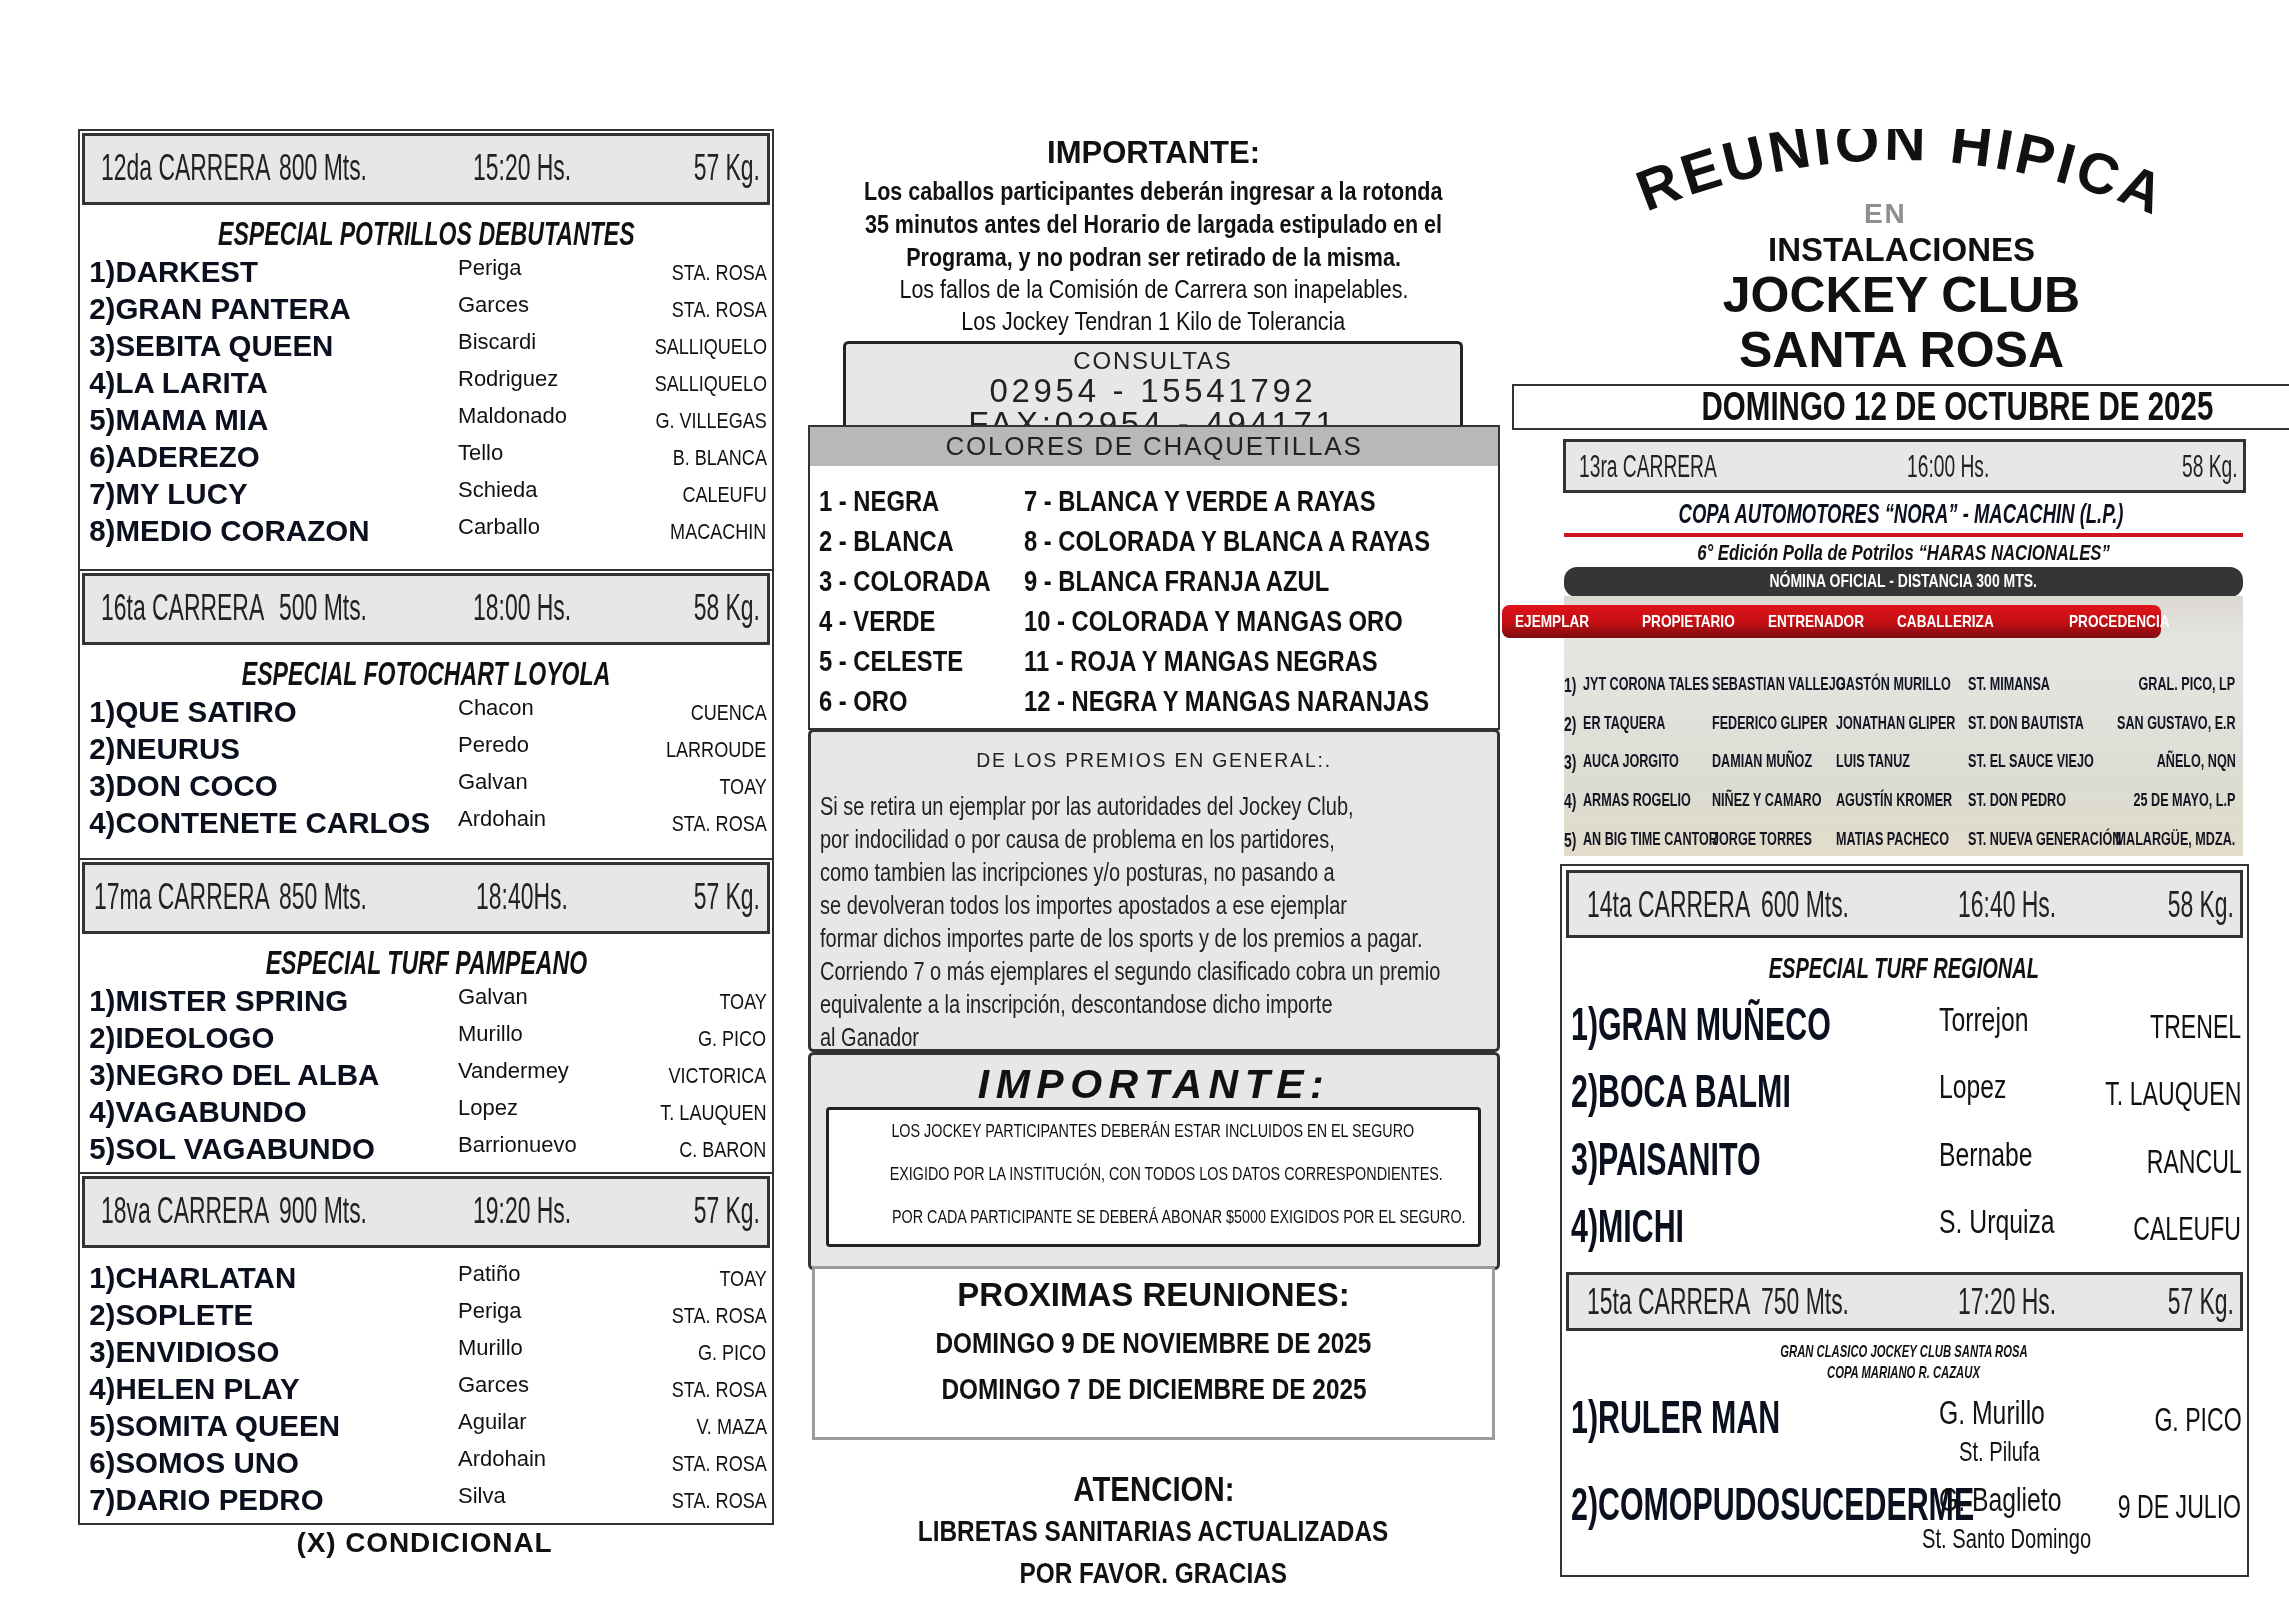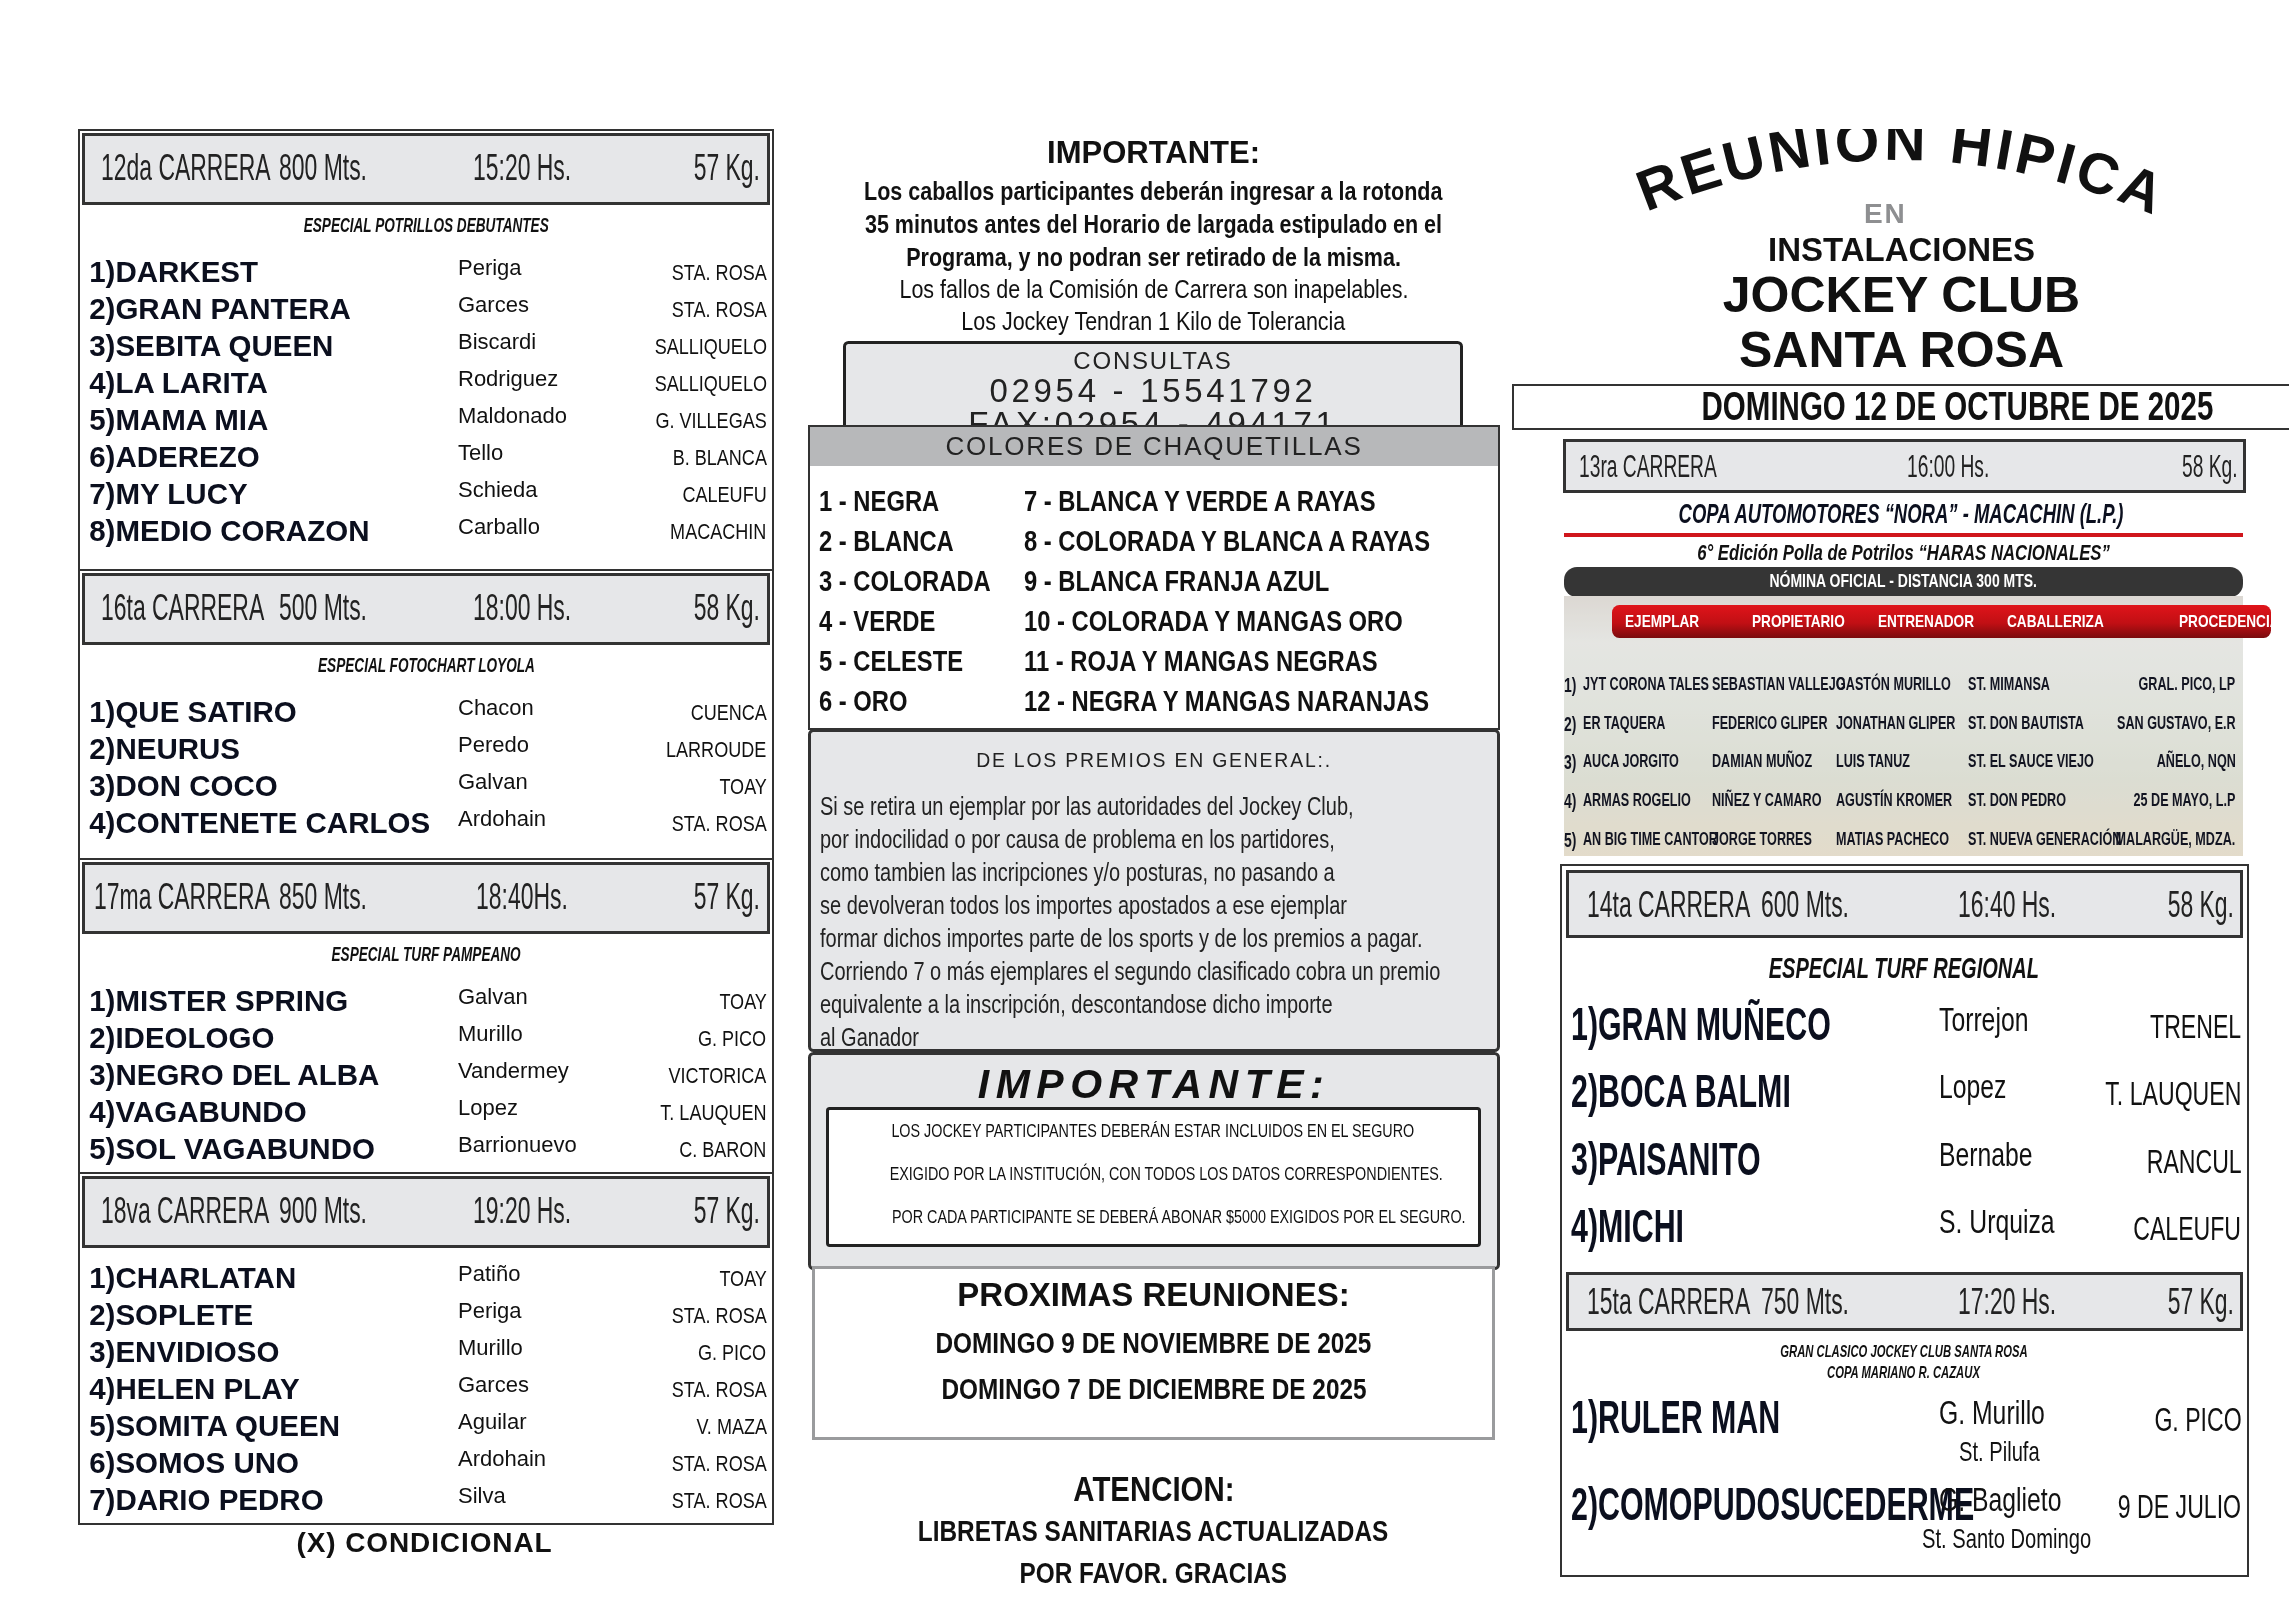--- a/index.html
+++ b/index.html
@@ -9,21 +9,21 @@
   
   .race-box { position: absolute; border: 2.8px solid #333; background: #fff; }
   .race-head {
     position: relative; height: 72px; background: #e6e7e9;
     border: 3.7px solid #333; margin: 1.8px;
     font-family: "Liberation Sans", sans-serif; font-size: 37px; color: #222;
   }
   .race-head span { position: absolute; top: 11px; transform: scaleX(0.62); transform-origin: left top; white-space: nowrap; }
   .race-head .kg { transform-origin: right top; }
   .race-title {
-    text-align: center; font-weight: bold; font-style: italic; font-size: 20px;
+    text-align: center; font-weight: bold; font-style: italic; font-size: 34px;
     margin-top: 9.2px; height: 41px; white-space: nowrap;
   }
   .race-title span { display: inline-block; transform: scaleX(0.68); }
   .runner { position: relative; height: 37px; }
   .runner .horse { position: absolute; left: 9.2px; top: 0; font-weight: bold; font-size: 29.5px; color: #0b0f1e; white-space: nowrap; }
   .runner .jockey { position: absolute; left: 378px; top: 0; font-size: 22px; color: #111; white-space: nowrap; }
   .runner .origin { position: absolute; right: 5.5px; top: 5.5px; font-size: 22px; color: #111; white-space: nowrap; transform: scaleX(0.82); transform-origin: right top; }
 
   
   .imp-title { position: absolute; left: 812px; width: 683px; top: 135px; text-align: center; font-weight: bold; font-size: 31px; }
@@ -72,21 +72,21 @@
   .copa { position: absolute; left: 1551px; width: 701px; top: 498px; text-align: center; font-weight: bold; font-style: italic; font-size: 28px; white-space: nowrap; color: #0b0f1e; }
   .copa span { display: inline-block; transform: scaleX(0.66); }
   .redline { position: absolute; left: 1564px; top: 533px; width: 679px; height: 3.7px; background: #d0161c; }
   .polla { position: absolute; left: 1564px; width: 679px; top: 540px; text-align: center; font-weight: bold; font-style: italic; font-size: 22px; white-space: nowrap; color: #111; }
   .polla span { display: inline-block; transform: scaleX(0.76); }
   .nomina { position: absolute; left: 1564px; top: 567px; width: 679px; height: 29.5px; background: #353535; color: #fff; text-align: center; font-weight: bold; font-size: 17.5px; line-height: 29.5px; white-space: nowrap; border-radius: 13px; }
   .nomina span { display: inline-block; transform: scaleX(0.8); }
   .photo { position: absolute; left: 1564px; top: 596px; width: 679px; height: 260px;
     background: linear-gradient(180deg, #c9c3bb 0%, #d7d8d3 18%, #cfd3c8 45%, #c8cbbb 70%, #d4c8ae 100%); }
   .photo::after { content: ""; position: absolute; inset: 0; background: rgba(255,255,255,0.35); }
-  .redbar { position: absolute; left: 1612px; top: 605px; width: 659px; height: 33px; border-radius: 7.4px;
+  .redbar { position: absolute; left: 1502px; top: 605px; width: 659px; height: 33px; border-radius: 7.4px;
     background: linear-gradient(180deg, #e0141a 0%, #c10f14 55%, #7a0b0e 100%); color: #fff; font-weight: bold; font-size: 16.6px; z-index: 2; }
   .redbar span { position: absolute; top: 7.4px; white-space: nowrap; transform: scaleX(0.82); transform-origin: left; }
   .nom-row { position: absolute; left: 1564px; width: 679px; height: 37px; z-index: 2; font-weight: bold; font-size: 17.5px; color: #121421; white-space: nowrap; }
   .nom-row span { position: absolute; top: 0; transform: scaleX(0.72); transform-origin: left; }
   .nom-row .proc { right: 7.4px; transform-origin: right; }
   .nom-row .n { font-size: 19.4px; }
 
   
   .big-box { position: absolute; left: 1560px; top: 864px; width: 689px; height: 713px; border: 2.8px solid #333; }
   .big-head { position: absolute; left: 3.7px; width: 677px; height: 68px; background: #e6e7e9; border: 3.7px solid #333; font-size: 37px; color: #222; }

